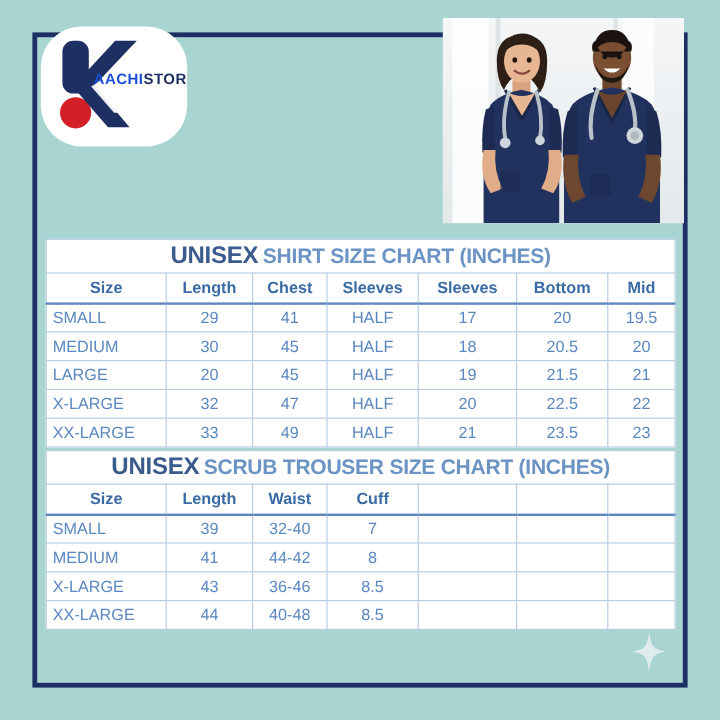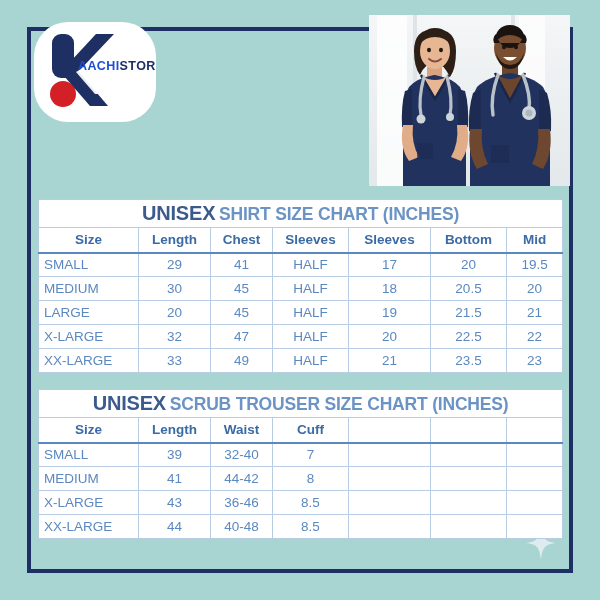--- a/index.html
+++ b/index.html
@@ -91,21 +91,21 @@
   .chart-table {
     position: absolute;
     left: 38px;
     width: 524px;
     border-collapse: collapse;
     background: #ffffff;
     table-layout: fixed;
     z-index: 3;
   }
   #shirt-table { top: 199px; }
-  #trouser-table { top: 389px; }
+  #trouser-table { top: 375px; }
 
   .chart-table td, .chart-table th {
     border: 1px solid #b8cde4;
     font-weight: normal;
     text-align: center;
     color: #4f7bb0;
     font-size: 13.5px;
     height: 24px;
     padding: 0 2px;
     background: #ffffff;

